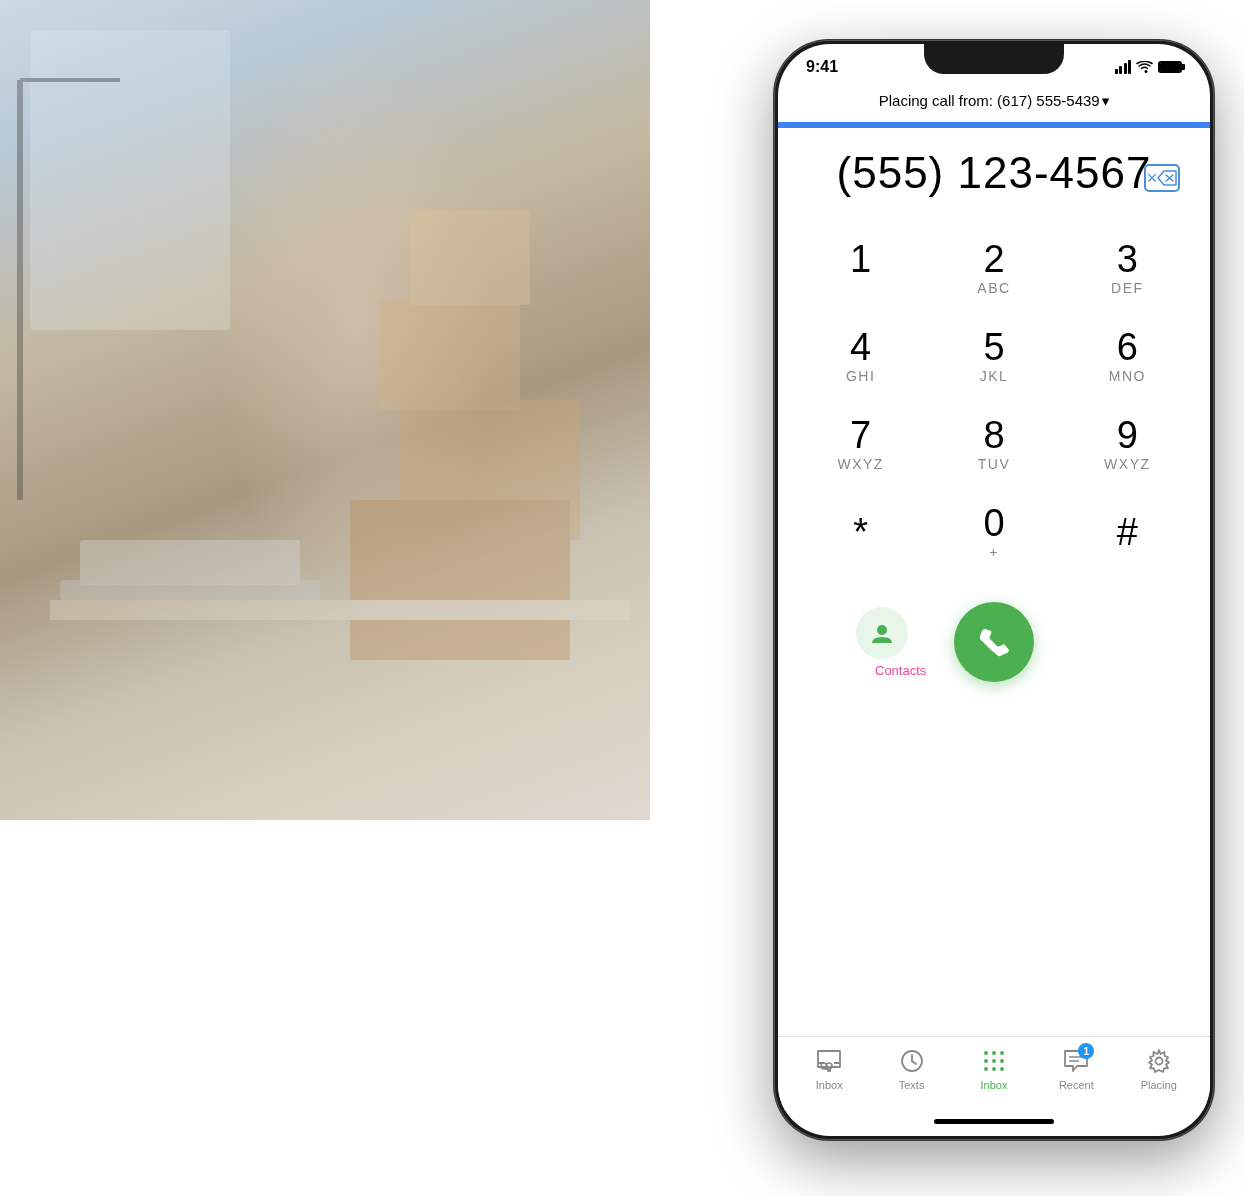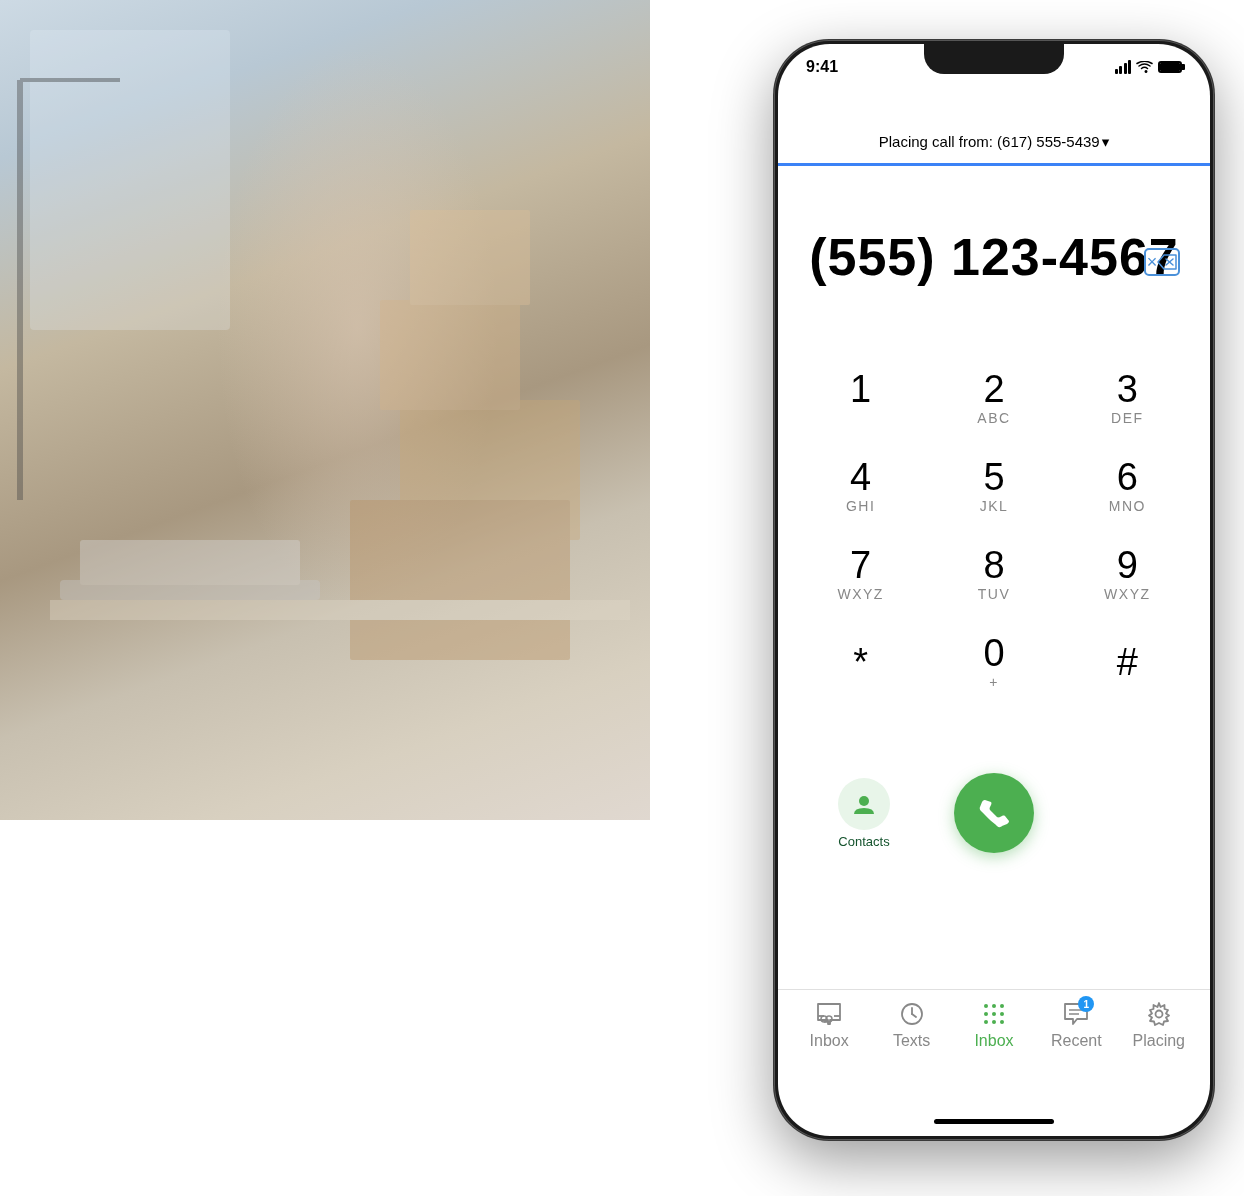--- a/index.html
+++ b/index.html
@@ -148,40 +148,40 @@
       background: #000;
       border-radius: 1px;
     }
 
     
     .call-from-bar {
       text-align: center;
       padding: 8px 20px 12px;
       font-size: 15px;
       color: #000;
-      border-bottom: 3px solid #3b82f6;
+      border-bottom: 6px solid #3b82f6;
     }
 
     .call-from-bar .dropdown-arrow {
       display: inline-block;
       margin-left: 2px;
     }
 
     
     .phone-number-display {
       display: flex;
       align-items: center;
       justify-content: center;
       padding: 20px 20px 30px;
       position: relative;
     }
 
     .phone-number-text {
-      font-size: 52px;
-      font-weight: 700;
+      font-size: 44px;
+      font-weight: 400;
       color: #000;
       letter-spacing: 1px;
     }
 
     .backspace-btn {
       position: absolute;
       right: 30px;
       top: 50%;
       transform: translateY(-50%);
       width: 36px;
@@ -271,22 +271,23 @@
       height: 52px;
       border-radius: 50%;
       background: #e8f5e9;
       display: flex;
       align-items: center;
       justify-content: center;
     }
 
     .contacts-label {
       font-size: 13px;
-      color: #14532d;
+      color: #ec4899;
       font-weight: 500;
+      margin-left: 37px;
     }
 
     .call-btn {
       width: 80px;
       height: 80px;
       border-radius: 50%;
       background: #4caf50;
       display: flex;
       align-items: center;
       justify-content: center;
@@ -316,21 +317,21 @@
     .tab-icon {
       width: 28px;
       height: 28px;
       display: flex;
       align-items: center;
       justify-content: center;
       position: relative;
     }
 
     .tab-label {
-      font-size: 16px;
+      font-size: 11px;
       color: #888;
     }
 
     .tab-label.active {
       color: #4caf50;
     }
 
     .tab-item.active .tab-label {
       color: #4caf50;
     }
@@ -358,21 +359,20 @@
       height: 5px;
       background: #000;
       border-radius: 3px;
       margin: 8px auto 12px;
     }
 
     .phone-content {
       display: flex;
       flex-direction: column;
       height: 100%;
-      gap: 41px;
     }
   </style>
 </head>
 <body>
 
 <div class="photo-area">
   <div class="photo-bg">
     <div class="photo-overlay"></div>
 
     <svg width="650" height="820" style="position:absolute;top:0;left:0;opacity:0.4">

